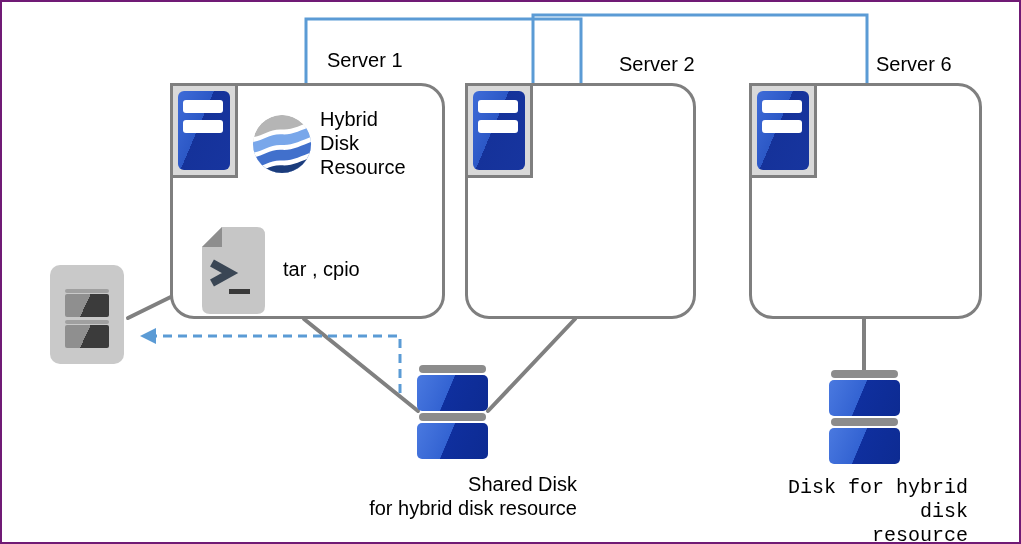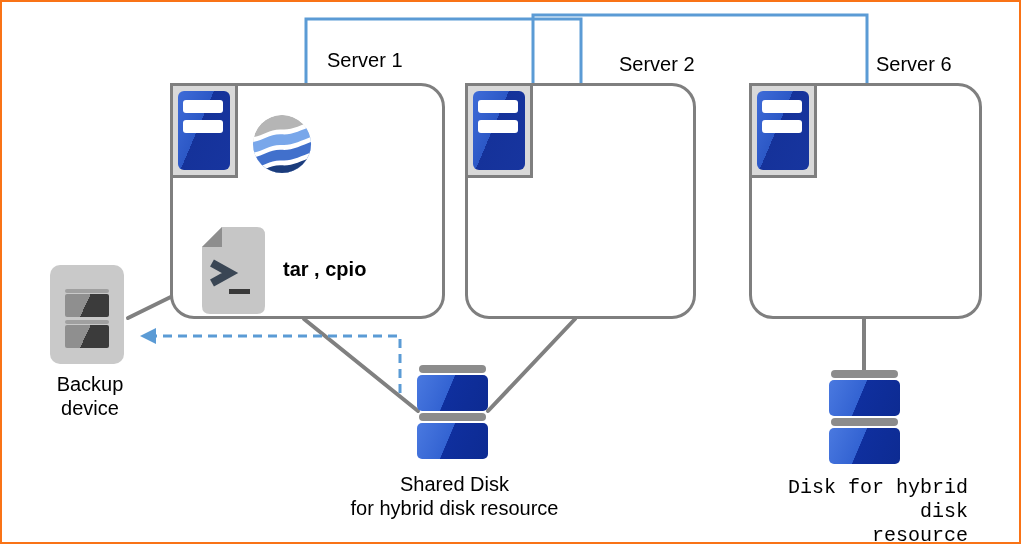--- a/index.html
+++ b/index.html
@@ -1,33 +1,33 @@
 <!DOCTYPE html>
 <html><head>
 <meta charset="utf-8">
 <style>
   html,body{margin:0;padding:0;background:#fff;font-family:"Liberation Sans",sans-serif;}
-  .canvas{position:relative;width:1021px;height:544px;background:#ffffff;border:2px solid #f97316;box-sizing:border-box;overflow:hidden;}
+  .canvas{position:relative;width:1021px;height:544px;background:#ffffff;border:2px solid #701a75;box-sizing:border-box;overflow:hidden;}
   .wires{position:absolute;left:0;top:0;width:1021px;height:544px;z-index:1;}
   .server-box{position:absolute;background:#ffffff;border:3px solid #7f7f7f;border-radius:24px;box-sizing:border-box;z-index:2;}
   .box1{left:168px;top:81px;width:275px;height:236px;}
   .box2{left:463px;top:81px;width:231px;height:236px;}
   .box3{left:747px;top:81px;width:233px;height:236px;}
   .server-frame{position:absolute;width:68px;height:95px;background:#d9d9d9;border:3px solid #7f7f7f;box-sizing:border-box;z-index:3;display:flex;align-items:center;justify-content:center;}
   .f1{left:168px;top:81px;} .f2{left:463px;top:81px;} .f3{left:747px;top:81px;}
   .tower{position:relative;width:52px;height:79px;border-radius:6px;
          background:linear-gradient(113deg,#3f6cd8 0%,#2c58c6 42%,#15329a 42%,#17359f 100%);}
   .tower .bar{position:absolute;left:5px;width:40px;height:13px;background:#ffffff;border-radius:3px;}
   .tower .bar.b1{top:9px;} .tower .bar.b2{top:29px;}
   .lbl{position:absolute;color:#000;font-size:20px;line-height:24px;white-space:pre-line;z-index:4;}
   .srv1{left:325px;top:46px;} .srv2{left:590px;top:50px;margin-left:27px;} .srv3{left:874px;top:50px;}
   .hybrid-lbl{left:318px;top:105px;}
-  .tar-lbl{left:281px;top:255px;font-weight:bold;}
+  .tar-lbl{left:281px;top:255px;}
   .backup-lbl{left:23px;top:370px;width:130px;text-align:center;}
-  .shared-lbl{left:330px;top:470px;width:245px;text-align:center;}
+  .shared-lbl{left:330px;top:470px;width:245px;text-align:right;}
   .hdisk-lbl{left:741px;top:474px;width:225px;text-align:right;font-family:Liberation Mono, monospace;}
   .sphere{position:absolute;left:249px;top:111px;z-index:4;}
   .file-icon{position:absolute;left:200px;top:225px;z-index:4;}
   .backup-device{position:absolute;left:48px;top:263px;width:74px;height:99px;background:#c9c9c9;border-radius:10px;z-index:3;}
   .cartridges{position:absolute;left:15px;top:24px;width:44px;}
   .cart-bar{width:44px;height:4px;background:#a0a0a0;border-radius:2px;margin-bottom:1px;}
   .cart-body{width:44px;height:23px;border-radius:2px;margin-bottom:3px;
              background:linear-gradient(115deg,#8f8f8f 47%,#3b3b3b 47%);}
   .disk{position:absolute;width:71px;z-index:3;}
   .shared-disk{left:415px;top:363px;} .hybrid-disk{left:827px;top:368px;}
@@ -88,40 +88,41 @@
       <circle cx="32" cy="32" r="30" fill="#b5b5b5"></circle>
       <path d="M-6 24 C10 28 16 16 32 17 C44 18 56 10 70 6 L70 70 L-6 70 Z" fill="#ffffff"></path>
       <path d="M-6 29 C10 33 16 21 32 22 C44 23 56 15 70 11 L70 70 L-6 70 Z" fill="#79a7ea"></path>
       <path d="M-6 40 C10 44 16 32 32 33 C44 34 56 26 70 22 L70 70 L-6 70 Z" fill="#ffffff"></path>
       <path d="M-6 45 C10 49 16 37 32 38 C44 39 56 31 70 27 L70 70 L-6 70 Z" fill="#4170cc"></path>
       <path d="M-6 56 C10 60 16 48 32 49 C44 50 56 42 70 38 L70 70 L-6 70 Z" fill="#ffffff"></path>
       <path d="M-6 61 C10 65 16 53 32 54 C44 55 56 47 70 43 L70 70 L-6 70 Z" fill="#1b3c7c"></path>
     </g>
   </svg>
 
+  <div class="lbl hybrid-lbl">Hybrid
+Disk
+Resource</div>
 
   <svg class="file-icon" width="63" height="87" viewBox="0 0 63 87">
     <path d="M20 0 H55 Q63 0 63 8 V79 Q63 87 55 87 H8 Q0 87 0 79 V20 Z" fill="#c6c6c6"></path>
     <path d="M20 0 L20 20 L0 20 Z" fill="#8e8e8e"></path>
     <path d="M10 36 L28 46 L10 56" fill="none" stroke="#3a4654" stroke-width="8" stroke-linejoin="miter"></path>
     <rect x="27" y="62" width="21" height="5" fill="#3a3a3a"></rect>
   </svg>
 
   <div class="lbl tar-lbl">tar , cpio</div>
 
   <div class="backup-device">
     <div class="cartridges">
       <div class="cart-bar"></div>
       <div class="cart-body"></div>
       <div class="cart-bar"></div>
       <div class="cart-body"></div>
     </div>
   </div>
-  <div class="lbl backup-lbl">Backup
-device</div>
 
   <div class="disk shared-disk">
     <div class="cap"></div>
     <div class="platter"></div>
     <div class="cap"></div>
     <div class="platter"></div>
   </div>
   <div class="lbl shared-lbl">Shared Disk
 for hybrid disk resource</div>
 

